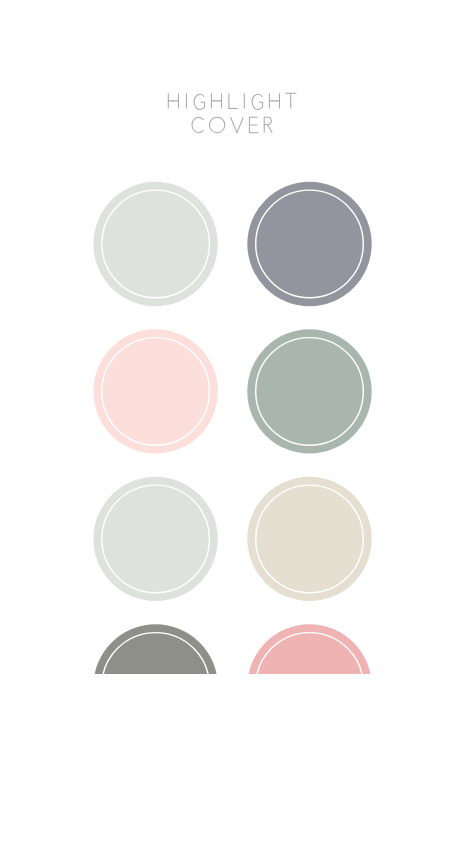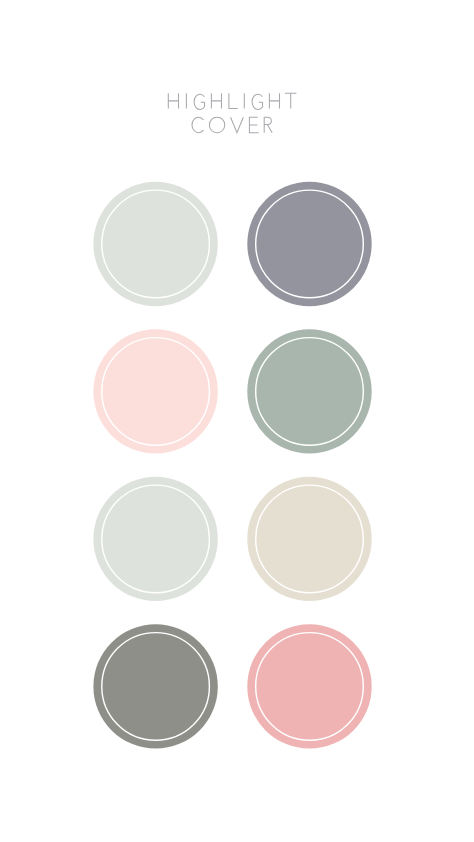--- a/index.html
+++ b/index.html
@@ -1,17 +1,17 @@
 <!DOCTYPE html>
 <html><head>
 <meta charset="utf-8">
 <style>
   html,body{margin:0;padding:0;}
   body{width:474px;height:842px;background:#ffffff;font-family:"Liberation Sans",sans-serif;overflow:hidden;}
-  .page{position:relative;width:474px;height:842px;background:#ffffff;overflow:hidden;}
+  .page{position:relative;width:474px;height:674px;background:#ffffff;overflow:hidden;}
   .canvas{position:absolute;left:0;top:0;width:474px;height:842px;display:block;}
   
   .title-line{position:absolute;color:transparent;font-size:21px;line-height:1;
               letter-spacing:6.6px;white-space:nowrap;user-select:none;}
   #titleLine1{left:168.3px;top:93.2px;}
   #titleLine2{left:192px;top:107px;margin-top:16px;}
 </style>
 </head>
 <body style="background: rgb(255, 255, 255);">
 

